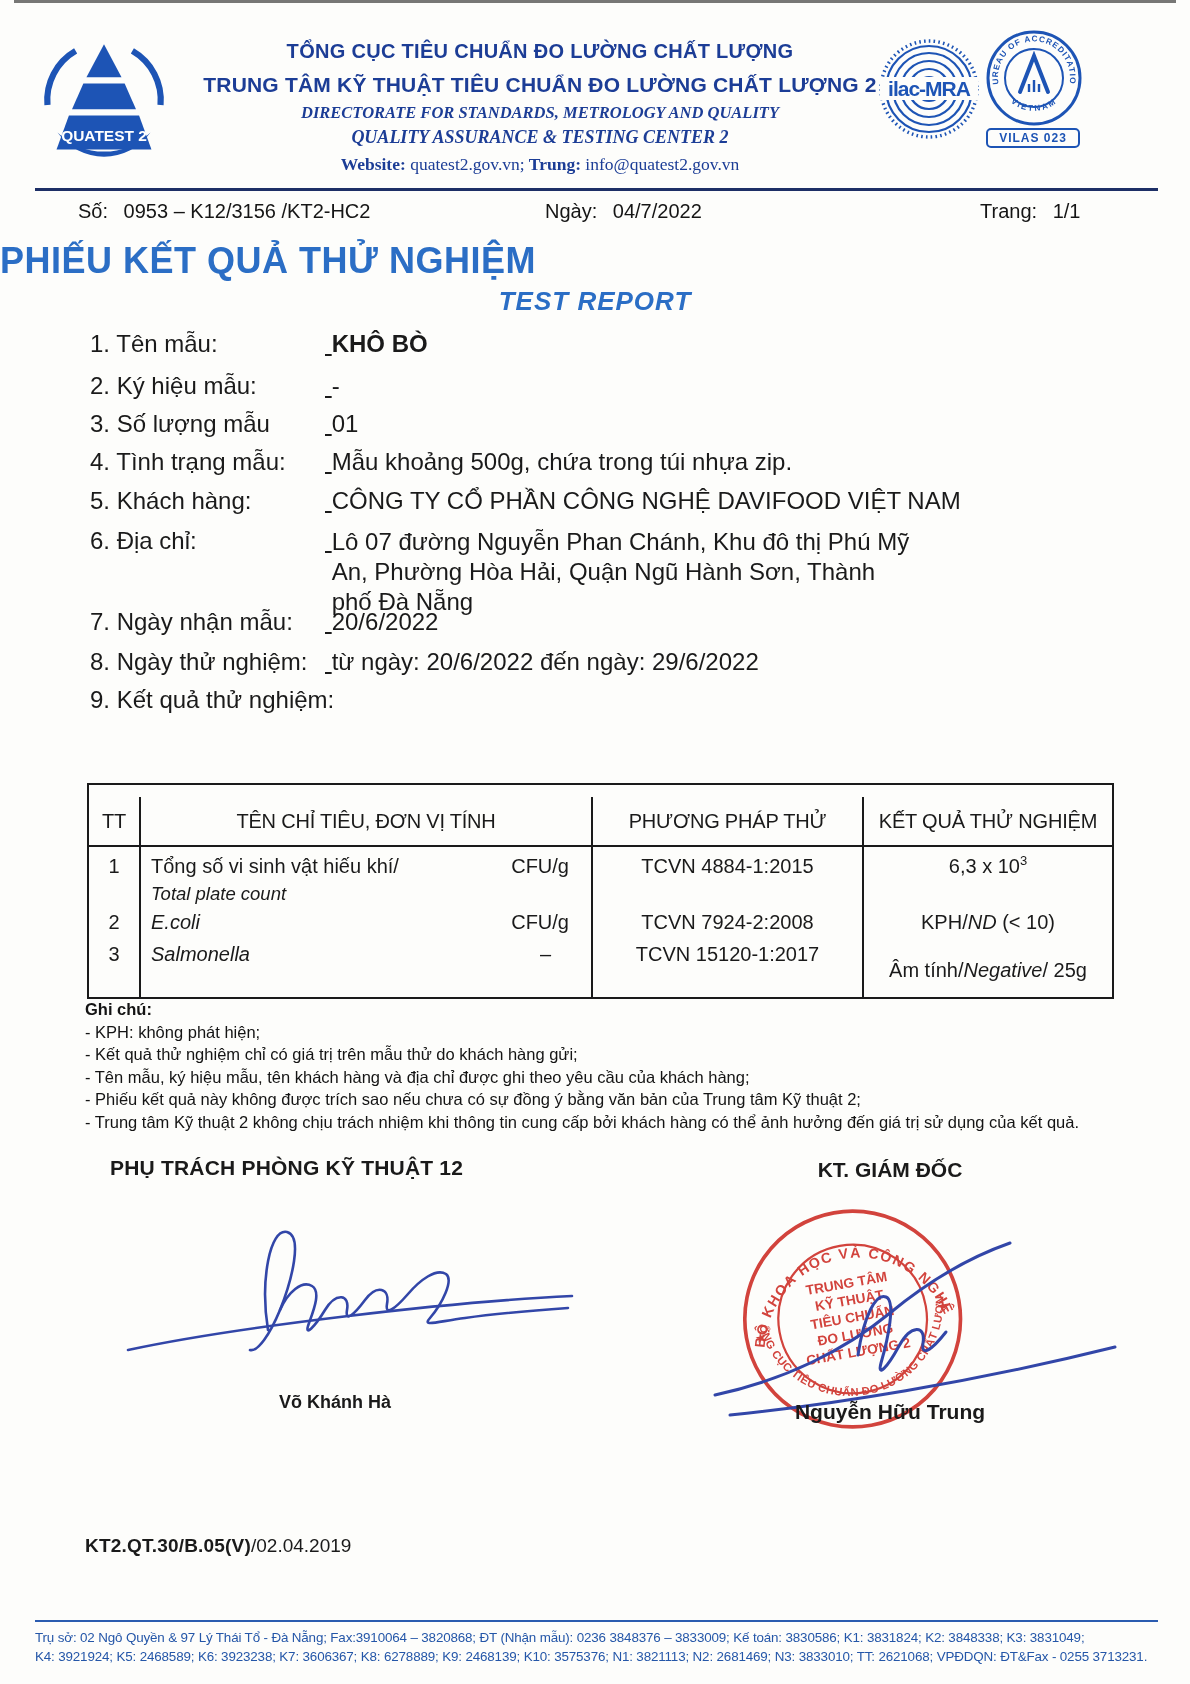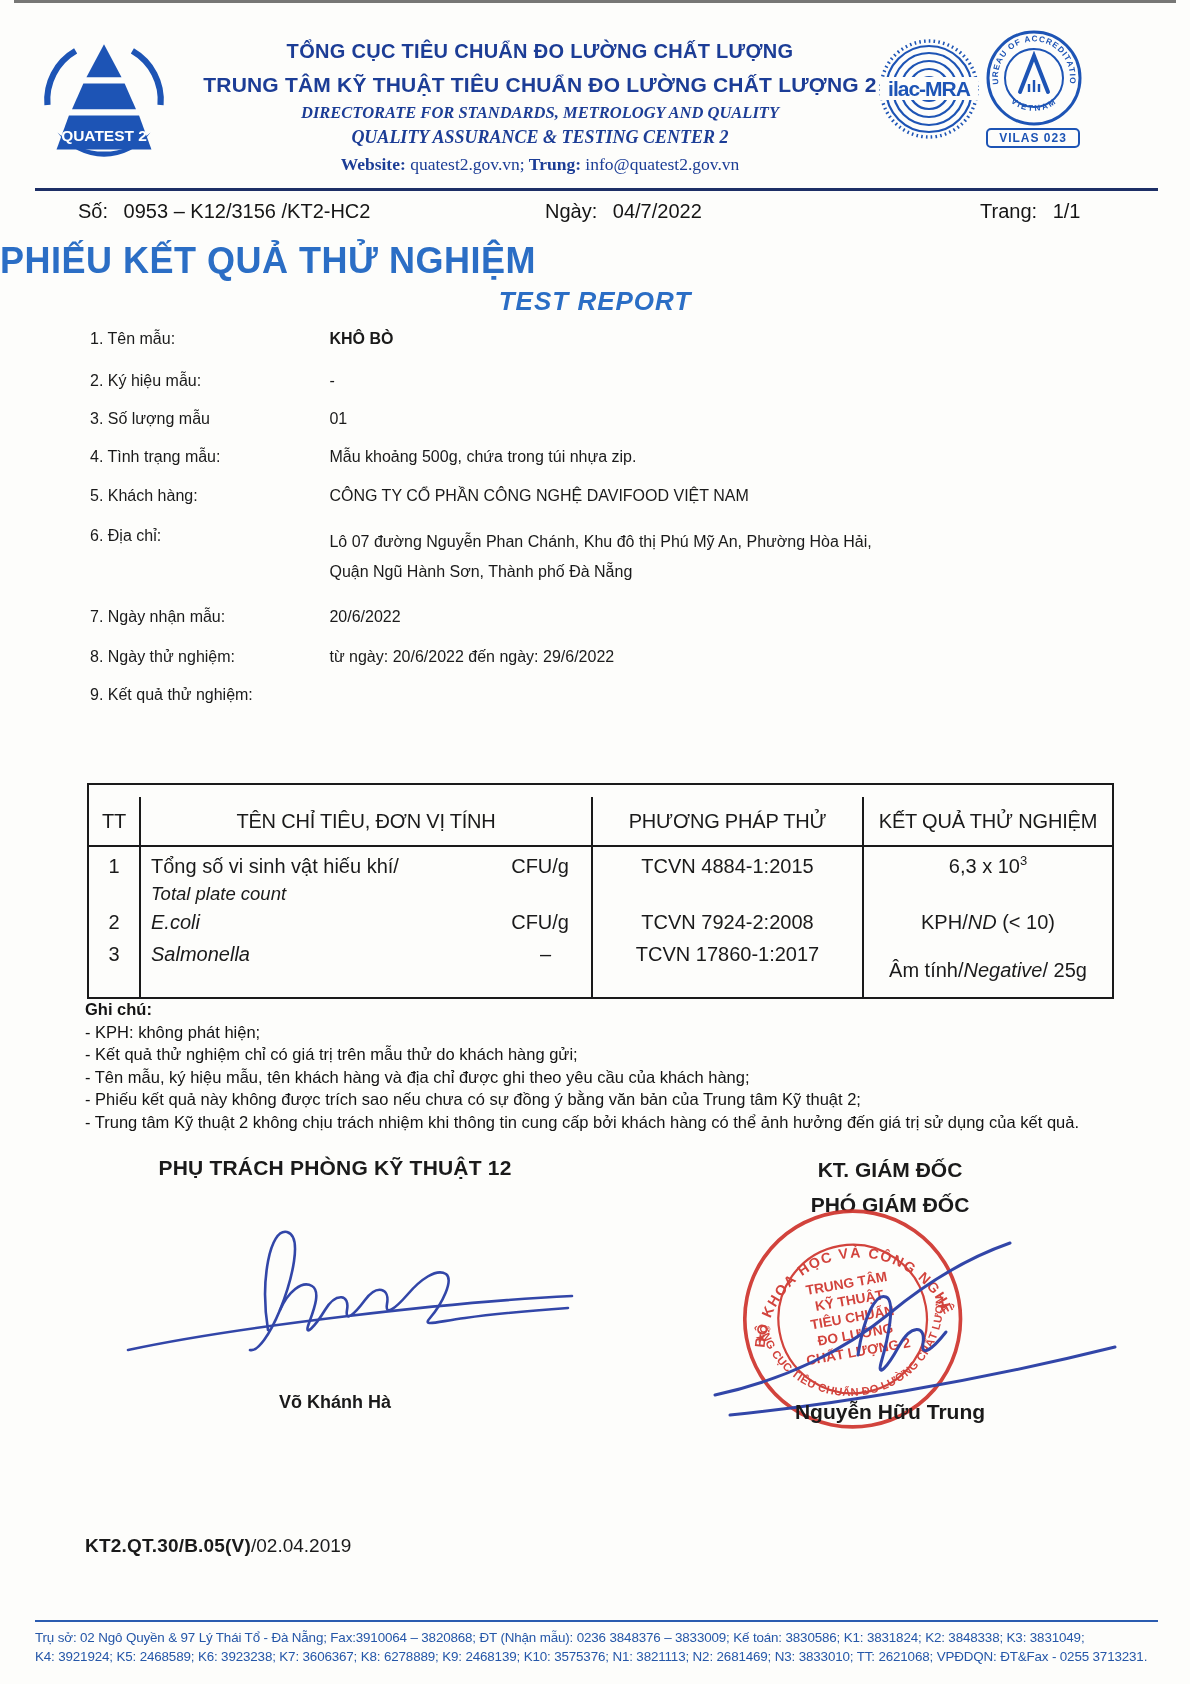--- a/index.html
+++ b/index.html
@@ -30,21 +30,21 @@
   .meta{top:200px; font-size:20px; color:#151515;}
   .meta-label{margin-right:10px;}
   .m-so{left:78px;} .m-ngay{left:545px;} .m-trang{left:980px;}
 
   .title-vi{left:0; top:240px; width:1190px; text-align:left; font-size:36px; font-weight:bold;
             color:#2b6ec5; letter-spacing:.5px;}
   .title-en{left:0; top:286px; width:1190px; text-align:center; font-size:26px; font-weight:bold;
             font-style:italic; color:#2b6ec5; letter-spacing:1px;}
 
   
-  .info-row{left:90px; width:1040px; font-size:16px;}
+  .info-row{left:90px; width:1040px; font-size:24px;text-decoration:underline;}
   .info-row .lbl{display:inline-block; width:235px; vertical-align:top;}
   .info-row .val{display:inline-block; width:640px; vertical-align:top;}
   .val-bold{font-weight:bold;}
   .val-addr{width:580px !important; line-height:30px;}
 
   
   .rtable{left:87px; top:783px; width:1023px; height:212px; border:2px solid #1a1a1a;}
   .rt-header{position:absolute; left:0; top:12px; width:100%; height:48px; border-bottom:2px solid #1a1a1a; display:flex;}
   .rt-body{position:absolute; left:0; top:50px; width:100%; height:162px; display:flex;}
   .col-tt{width:52px;} .col-name{width:452px;} .col-method{width:271px;} .col-result{flex:1;}
@@ -54,21 +54,21 @@
   .cell-txt{position:absolute; font-size:20px; white-space:nowrap;}
   .ital{font-style:italic;}
   .ctr{left:0; right:0; text-align:center;}
   sup{font-size:13px;}
 
   
   .notes{left:85px; top:998px; width:1063px; font-size:16.5px; line-height:22.5px; color:#141414;}
   .notes-title{font-weight:bold;}
 
   
-  .sig-title-left{left:110px; top:1156px; width:450px; text-align:center; font-size:21px; font-weight:bold; letter-spacing:.2px;}
+  .sig-title-left{left:110px; top:1156px; width:450px; font-size:21px; font-weight:bold; letter-spacing:.2px;}
   .sig-title-right{left:740px; top:1152px; width:300px; text-align:center; font-size:21px; font-weight:bold; line-height:35px;}
   .sig-name-left{left:110px; top:1392px; width:450px; text-align:center; font-size:18px; font-weight:bold;}
   .sig-name-right{left:740px; top:1400px; width:300px; text-align:center; font-size:21px; font-weight:bold;}
 
   .doc-code{left:85px; top:1535px; font-size:19px;}
   .doc-code b{letter-spacing:.2px;}
 
   .rule-bottom{left:35px; top:1620px; width:1123px; border-top:2.5px solid #2b5cb0;}
   .footer-text{left:35px; top:1628px; width:1127px; font-size:13.4px; line-height:19px;
                color:#2456a8; letter-spacing:-0.15px; white-space:nowrap;}
@@ -209,21 +209,21 @@
         <span class="cell-txt ital" style="top:48px; left:10px; font-size:18.5px">Total plate count</span>
         <span class="cell-txt" style="top:20px; right:22px">CFU/g</span>
         <span class="cell-txt ital" style="top:76px; left:10px">E.coli</span>
         <span class="cell-txt" style="top:76px; right:22px">CFU/g</span>
         <span class="cell-txt ital" style="top:108px; left:10px">Salmonella</span>
         <span class="cell-txt" style="top:108px; right:40px">–</span>
       </div>
       <div class="col-method">
         <span class="cell-txt ctr" style="top:20px">TCVN 4884-1:2015</span>
         <span class="cell-txt ctr" style="top:76px">TCVN 7924-2:2008</span>
-        <span class="cell-txt ctr" style="top:108px">TCVN 17860-1:2017</span>
+        <span class="cell-txt ctr" style="top:108px">TCVN 15120-1:2017</span>
       </div>
       <div class="col-result">
         <span class="cell-txt ctr" style="top:18px"><span>6,3 x 10</span><sup>3</sup></span>
         <span class="cell-txt ctr" style="top:76px"><span>KPH/</span><span class="ital">ND</span><span> (&lt; 10)</span></span>
         <span class="cell-txt ctr" style="top:124px"><span>Âm tính/</span><span class="ital">Negative</span><span>/ 25g</span></span>
       </div>
     </div>
   </div>
 
   <div class="abs notes">
@@ -231,21 +231,20 @@
     <div>- KPH: không phát hiện;</div>
     <div>- Kết quả thử nghiệm chỉ có giá trị trên mẫu thử do khách hàng gửi;</div>
     <div>- Tên mẫu, ký hiệu mẫu, tên khách hàng và địa chỉ được ghi theo yêu cầu của khách hàng;</div>
     <div>- Phiếu kết quả này không được trích sao nếu chưa có sự đồng ý bằng văn bản của Trung tâm Kỹ thuật 2;</div>
     <div>- Trung tâm Kỹ thuật 2 không chịu trách nhiệm khi thông tin cung cấp bởi khách hàng có thể ảnh hưởng đến giá trị sử dụng của kết quả.</div>
   </div>
 
   <div class="abs sig-title-left">PHỤ TRÁCH PHÒNG KỸ THUẬT 12</div>
   <div class="abs sig-title-right">
     <div>KT. GIÁM ĐỐC</div>
-    <div>PHÓ GIÁM ĐỐC</div>
   </div>
 
   <svg class="abs" style="left:120px; top:1210px;" width="470" height="155" viewBox="0 0 470 155">
     <g fill="none" stroke="#3246a8" stroke-width="2.6" stroke-linecap="round">
       <path d="M 148,120 C 140,70 150,18 167,22 C 183,26 172,70 160,100 C 150,124 138,142 130,140"></path>
       <path d="M 160,100 C 168,82 182,70 192,76 C 202,82 192,104 188,116 C 185,126 194,118 205,100 C 216,82 230,84 227,100 C 225,112 233,106 245,90 C 257,74 270,78 267,94 C 265,106 274,100 288,84 C 300,70 316,58 326,64 C 334,70 322,94 310,108 C 302,117 315,112 345,108 C 380,103 420,100 448,98"></path>
       <path d="M 8,140 C 120,116 330,92 452,86"></path>
     </g>
   </svg>
 

